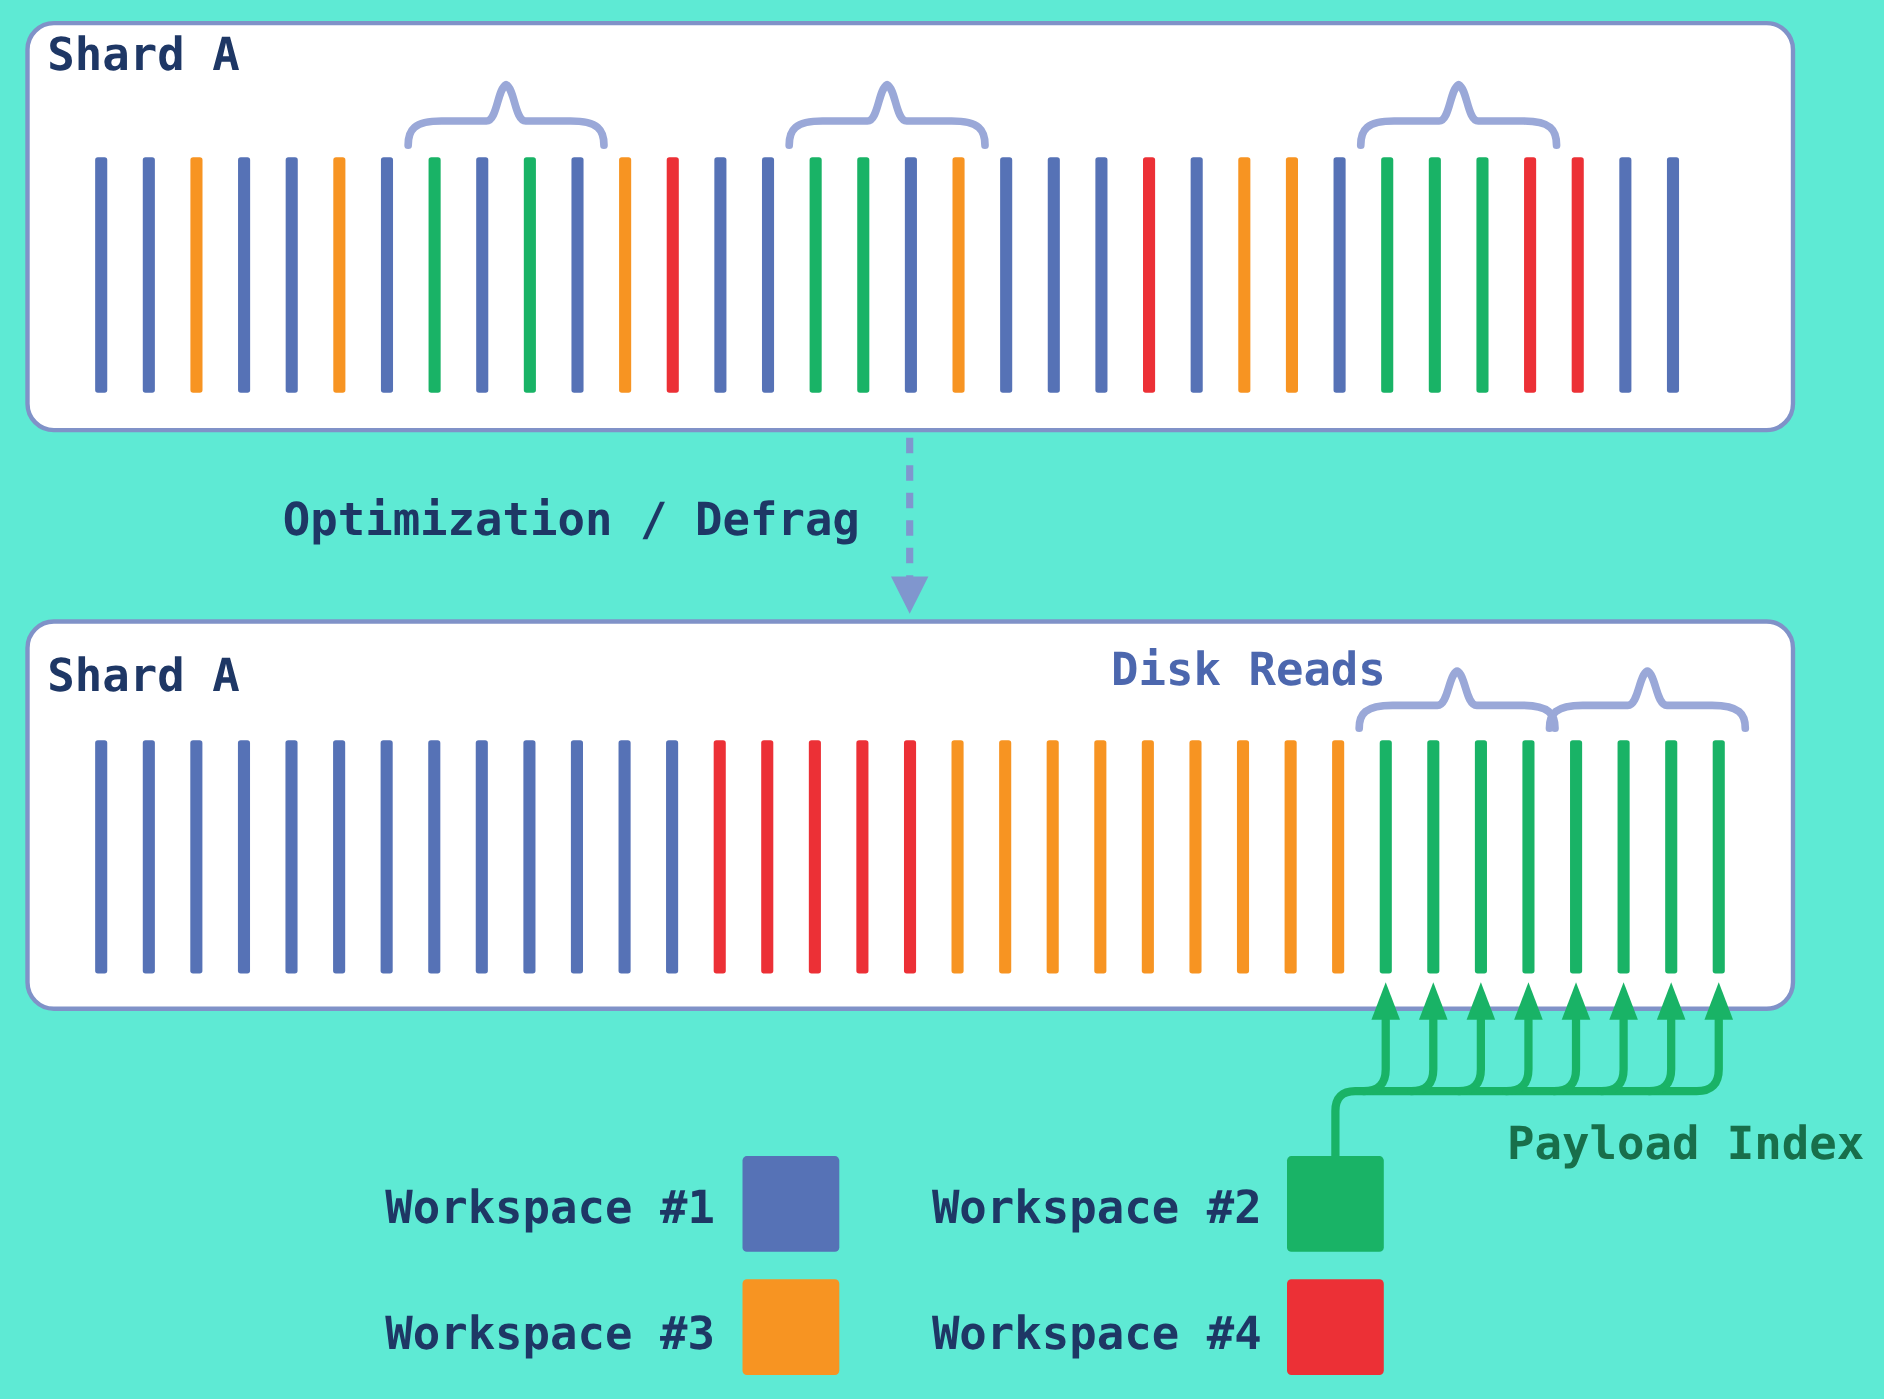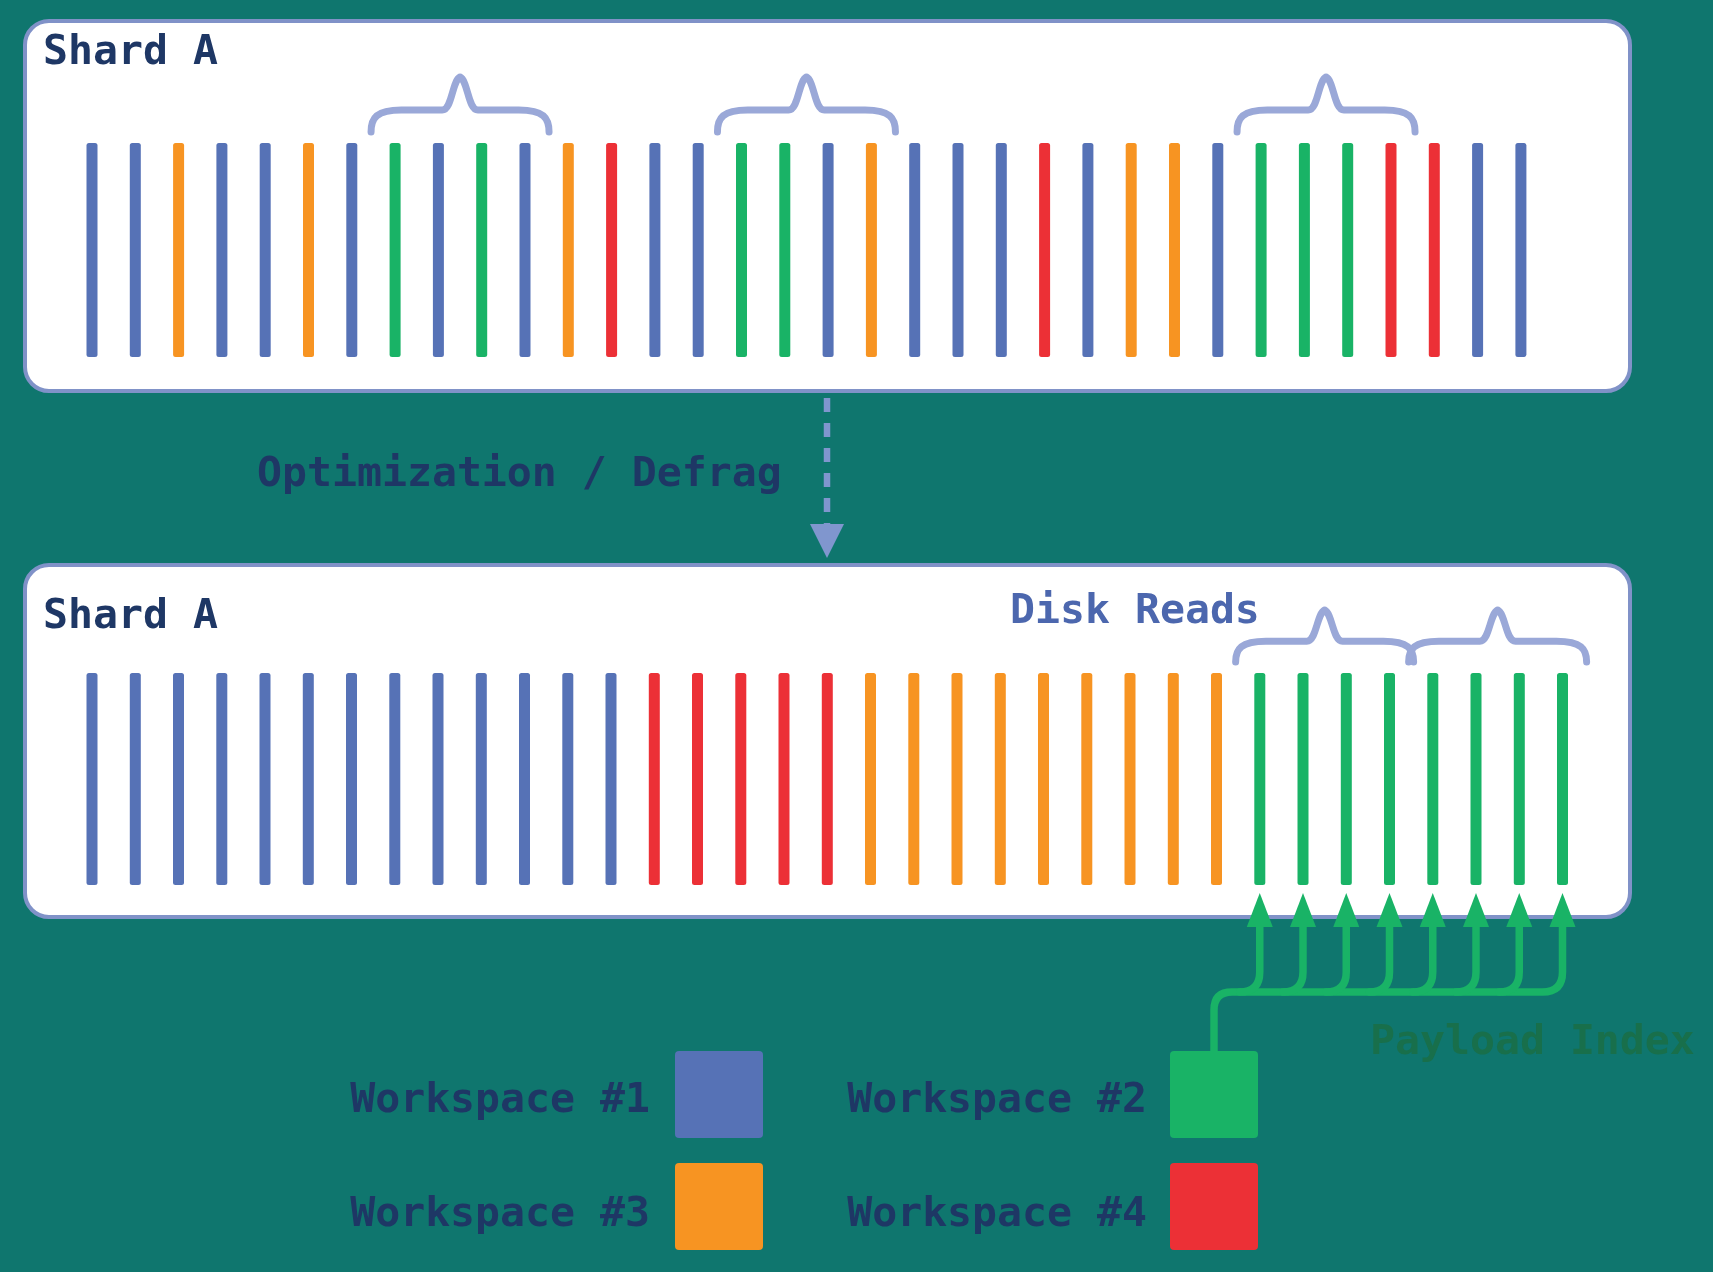--- a/index.html
+++ b/index.html
@@ -1,16 +1,16 @@
 <!DOCTYPE html>
 <html><head>
 <meta charset="utf-8">
 <style>
   html,body{margin:0;padding:0;background:#ffffff;}
-  .canvas{position:relative;width:1713px;height:1272px;background:#0f766e;overflow:hidden;}
+  .canvas{position:relative;width:1713px;height:1272px;background:#5eead4;overflow:hidden;}
   svg{display:block;}
   .shard-rect{fill:#ffffff;stroke:#8092c8;stroke-width:4;}
   .mono-label{font-family:"DejaVu Sans Mono", monospace;font-weight:700;font-size:41.5px;fill:#1e3765;}
   .disk-reads{fill:#4c67ae;}
   .payload-label{fill:#186f4b;}
   .brace{fill:none;stroke:#9aa8d8;stroke-width:7;stroke-linecap:round;stroke-linejoin:round;}
   .defrag-line{stroke:#8096ce;stroke-width:6.5;stroke-dasharray:14 11;fill:none;}
   .defrag-head{fill:#8096ce;stroke:none;}
   .payload-path{fill:none;stroke:#19b366;stroke-width:7.5;stroke-linecap:round;stroke-linejoin:round;}
   .payload-head{fill:#19b366;stroke:none;}

